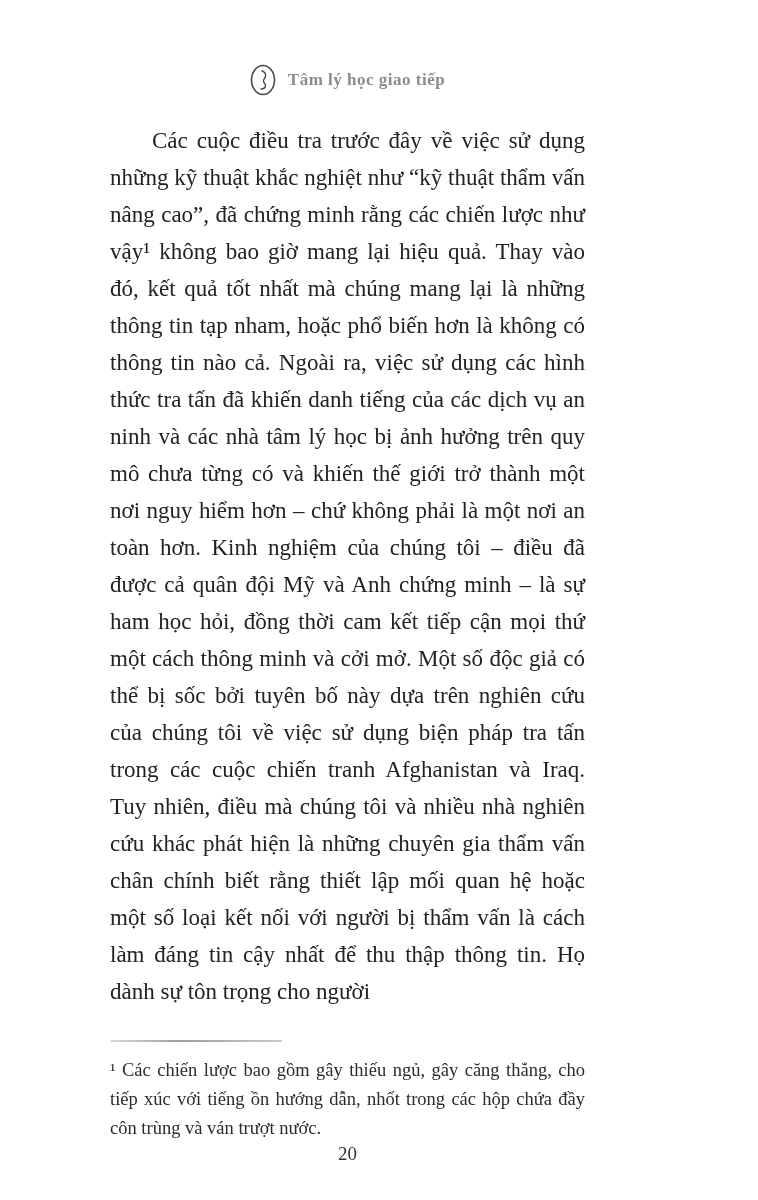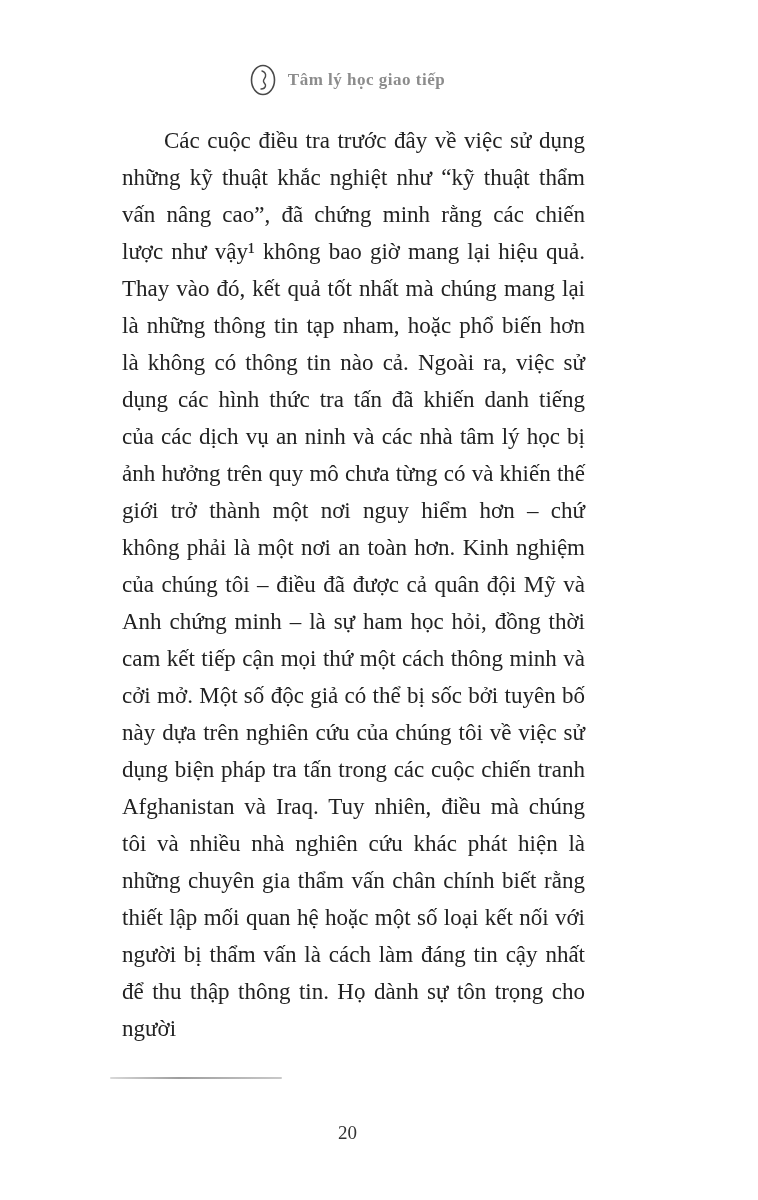--- a/index.html
+++ b/index.html
@@ -32,21 +32,21 @@
     align-items: center;
     justify-content: center;
   }
   .header .title {
     font-size: 17px;
     font-weight: bold;
     letter-spacing: 0.5px;
     color: #8c8c8c;
   }
   .body-text {
-    margin: 26px 0 0 12px;
+    margin: 26px 0 0 0;
     font-size: 23px;
     line-height: 37px;
     text-align: justify;
     text-indent: 42px;
     color: #222222;
   }
   .footnote-sep {
     margin-top: 30px;
     width: 172px;
     height: 2px;
@@ -82,16 +82,17 @@
     </span>
     <span class="title">Tâm lý học giao tiếp</span>
   </header>
 
   <main>
     <p class="body-text">Các cuộc điều tra trước đây về việc sử dụng những kỹ thuật khắc nghiệt như “kỹ thuật thẩm vấn nâng cao”, đã chứng minh rằng các chiến lược như vậy¹ không bao giờ mang lại hiệu quả. Thay vào đó, kết quả tốt nhất mà chúng mang lại là những thông tin tạp nham, hoặc phổ biến hơn là không có thông tin nào cả. Ngoài ra, việc sử dụng các hình thức tra tấn đã khiến danh tiếng của các dịch vụ an ninh và các nhà tâm lý học bị ảnh hưởng trên quy mô chưa từng có và khiến thế giới trở thành một nơi nguy hiểm hơn – chứ không phải là một nơi an toàn hơn. Kinh nghiệm của chúng tôi – điều đã được cả quân đội Mỹ và Anh chứng minh – là sự ham học hỏi, đồng thời cam kết tiếp cận mọi thứ một cách thông minh và cởi mở. Một số độc giả có thể bị sốc bởi tuyên bố này dựa trên nghiên cứu của chúng tôi về việc sử dụng biện pháp tra tấn trong các cuộc chiến tranh Afghanistan và Iraq. Tuy nhiên, điều mà chúng tôi và nhiều nhà nghiên cứu khác phát hiện là những chuyên gia thẩm vấn chân chính biết rằng thiết lập mối quan hệ hoặc một số loại kết nối với người bị thẩm vấn là cách làm đáng tin cậy nhất để thu thập thông tin. Họ dành sự tôn trọng cho người</p>
   </main>
 
   <div class="footnote-sep"></div>
 
+  <div class="footnote">¹ Các chiến lược bao gồm gây thiếu ngủ, gây căng thẳng, cho tiếp xúc với tiếng ồn hướng dẫn, nhốt trong các hộp chứa đầy côn trùng và ván trượt nước.</div>
 
   <div class="page-number">20</div>
 
 </div>
 
 </body></html>

